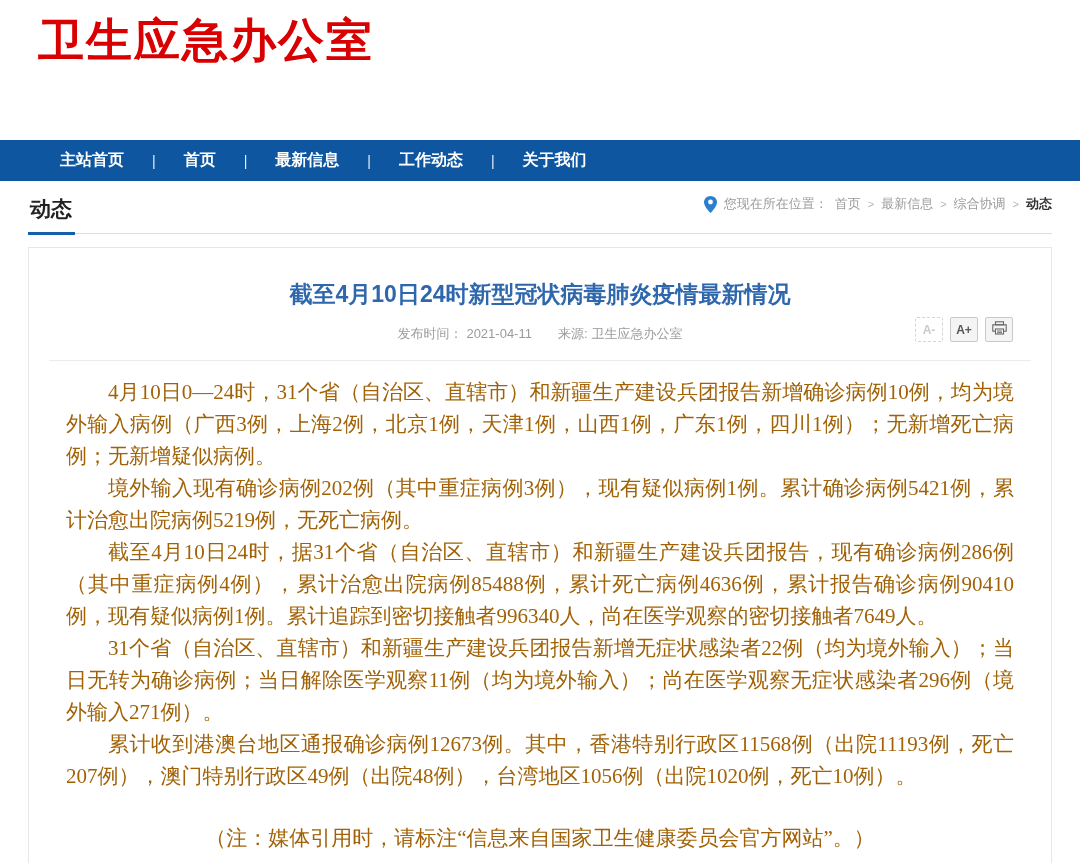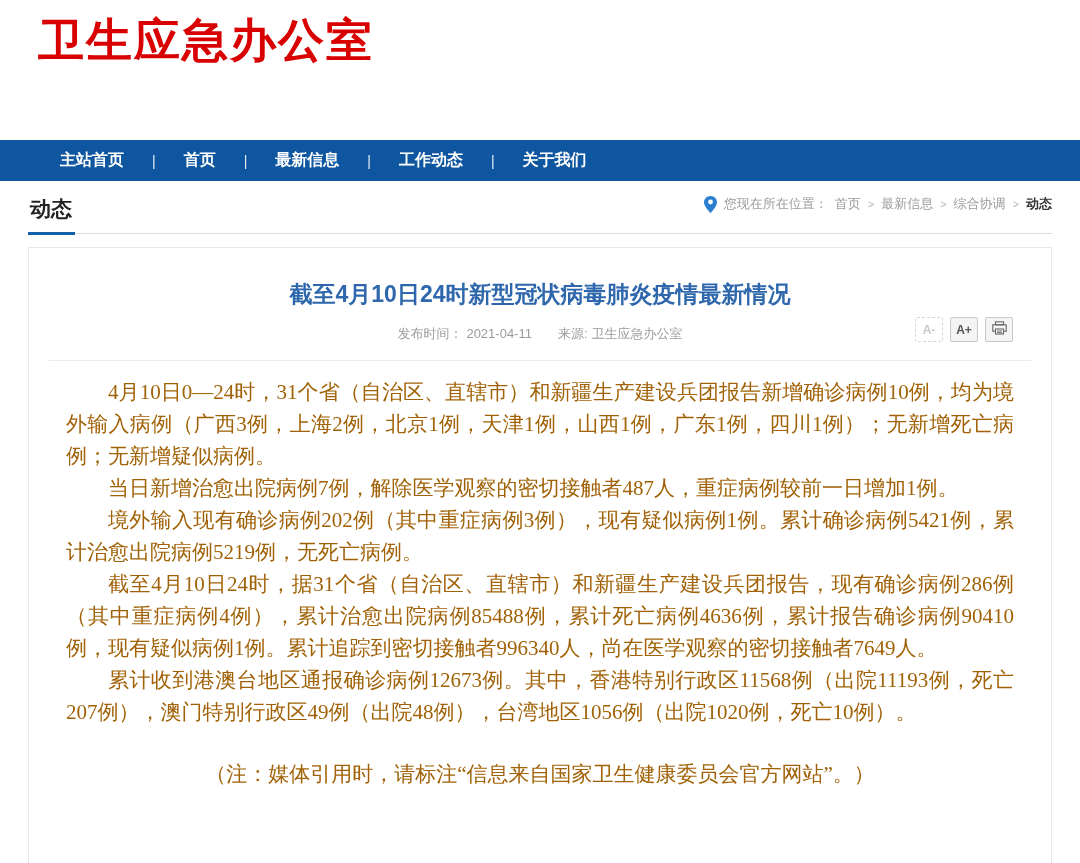--- a/index.html
+++ b/index.html
@@ -221,20 +221,20 @@
           </svg>
         </span>
       </button>
     </div>
   </div>
 
   <div class="meta-divider"></div>
 
   <article class="article-body">
     <p>4月10日0—24时，31个省（自治区、直辖市）和新疆生产建设兵团报告新增确诊病例10例，均为境外输入病例（广西3例，上海2例，北京1例，天津1例，山西1例，广东1例，四川1例）；无新增死亡病例；无新增疑似病例。</p>
-    <p>当日新增治愈出院病例7例，解除医学观察的密切接触者487人，重症病例较前一日增加1例。</p>
     <p>境外输入现有确诊病例202例（其中重症病例3例），现有疑似病例1例。累计确诊病例5421例，累计治愈出院病例5219例，无死亡病例。</p>
     <p>截至4月10日24时，据31个省（自治区、直辖市）和新疆生产建设兵团报告，现有确诊病例286例（其中重症病例4例），累计治愈出院病例85488例，累计死亡病例4636例，累计报告确诊病例90410例，现有疑似病例1例。累计追踪到密切接触者996340人，尚在医学观察的密切接触者7649人。</p>
+    <p>31个省（自治区、直辖市）和新疆生产建设兵团报告新增无症状感染者22例（均为境外输入）；当日无转为确诊病例；当日解除医学观察11例（均为境外输入）；尚在医学观察无症状感染者296例（境外输入271例）。</p>
     <p>累计收到港澳台地区通报确诊病例12673例。其中，香港特别行政区11568例（出院11193例，死亡207例），澳门特别行政区49例（出院48例），台湾地区1056例（出院1020例，死亡10例）。</p>
     <p class="article-note">（注：媒体引用时，请标注“信息来自国家卫生健康委员会官方网站”。）</p>
   </article>
 
 </main>
 
 </body></html>

